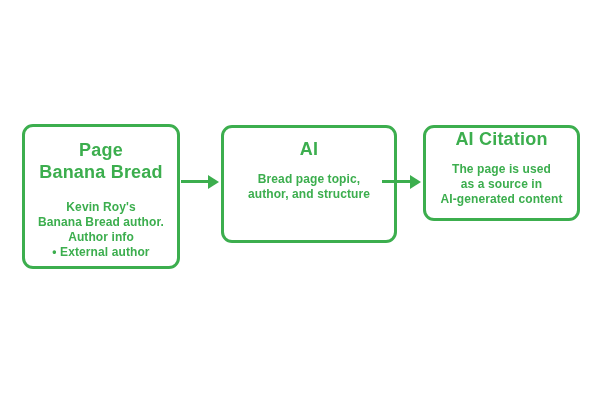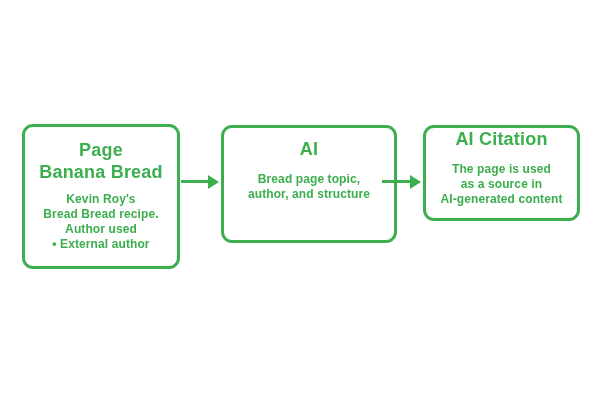--- a/index.html
+++ b/index.html
@@ -35,21 +35,21 @@
     line-height: 22px;
     font-weight: bold;
     letter-spacing: 0.2px;
   }
   .node-body {
     font-size: 12px;
     line-height: 15px;
     font-weight: bold;
     letter-spacing: 0.1px;
   }
-  .node-1 .node-body { margin-top: 9px; }
+  .node-1 .node-body { margin-top: 17px; }
   .node-2 .node-body { margin-top: 12px; }
   .node-3 .node-body { margin-top: 12px; }
   .connector {
     position: absolute;
     top: 180px;
     height: 3px;
     background: var(--accent);
   }
   .connector::after {
     content: "";
@@ -71,22 +71,22 @@
 
 <div class="canvas">
 
   <div class="node node-1">
     <div class="node-title">
       <div>Page</div>
       <div>Banana Bread</div>
     </div>
     <div class="node-body">
       <div>Kevin Roy's</div>
-      <div>Bread Bread recipe.</div>
-      <div>Author used</div>
+      <div>Banana Bread author.</div>
+      <div>Author info</div>
       <div>• External author</div>
     </div>
   </div>
 
   <div class="connector connector-1"></div>
 
   <div class="node node-2">
     <div class="node-title">
       <div>AI</div>
     </div>

